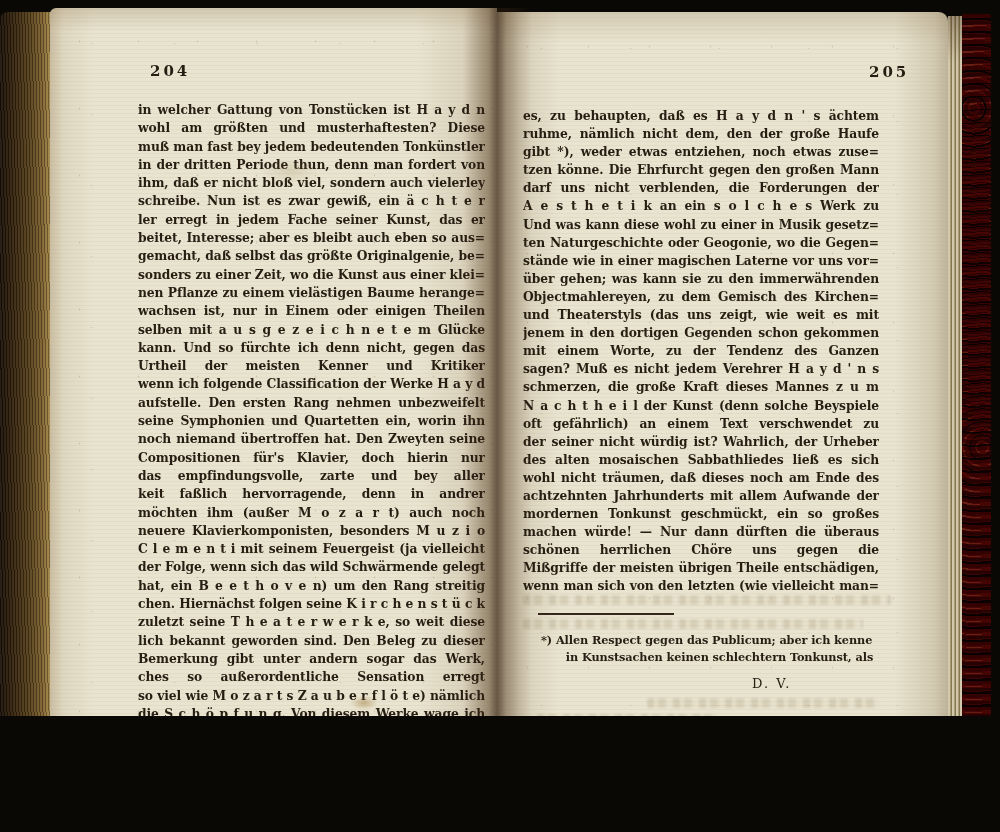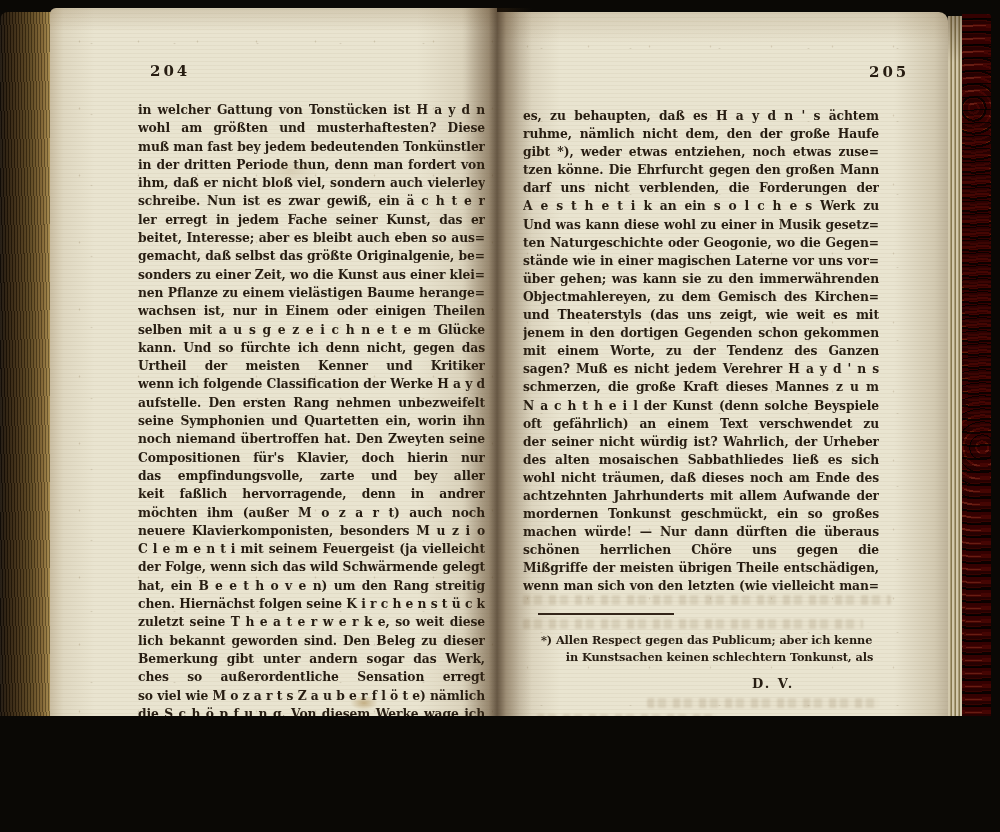--- a/index.html
+++ b/index.html
@@ -74,21 +74,21 @@
   .text-right .tline{height:18.1px;line-height:18.1px;}
   .tline{
     overflow:hidden;letter-spacing:-.1px;
     text-align:justify;text-align-last:justify;
   }
   
   .fn-rule{position:absolute;left:41px;top:601px;width:136px;height:2px;background:#34261a;}
   .footnote{left:44px;top:620px;width:340px;font-size:11.3px;}
   .footnote .tline{height:16.5px;line-height:16.5px;padding-left:17px;text-align:center;text-align-last:left;}
   .footnote .tline:first-child{padding-left:0;}
-  .fn-sig{position:absolute;left:255px;top:664px;font-size:13px;font-weight:700;letter-spacing:2px;color:var(--ink,#271d12);}
+  .fn-sig{position:absolute;left:255px;top:664px;font-size:13px;font-weight:400;letter-spacing:2px;color:var(--ink,#271d12);}
   
   .ghost{
     position:absolute;height:10px;border-radius:2px;opacity:.45;pointer-events:none;
     background:repeating-linear-gradient(90deg, rgba(140,118,82,.45) 0 7px, rgba(170,150,115,.12) 7px 11px, rgba(140,118,82,.38) 11px 19px, rgba(175,155,120,.10) 19px 26px);
     filter:blur(1.3px);
   }
   .g1{left:26px;top:583px;width:368px;}
   .g2{left:26px;top:607px;width:340px;}
   .g3{left:150px;top:686px;width:232px;}
   .g4{left:40px;top:702px;width:180px;height:8px;}

